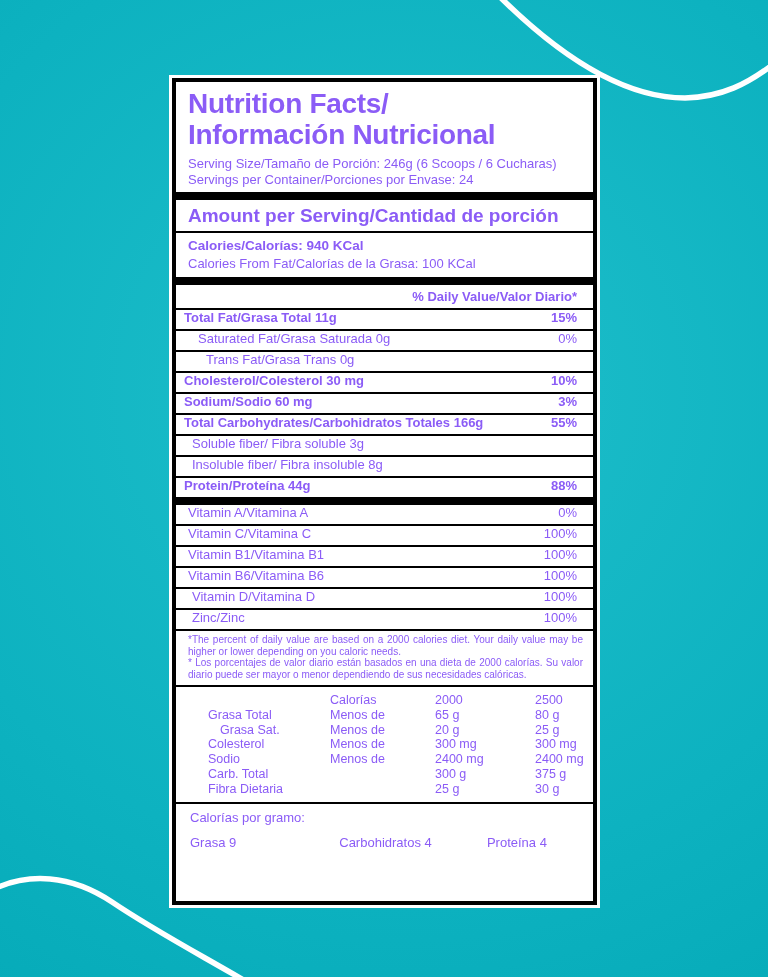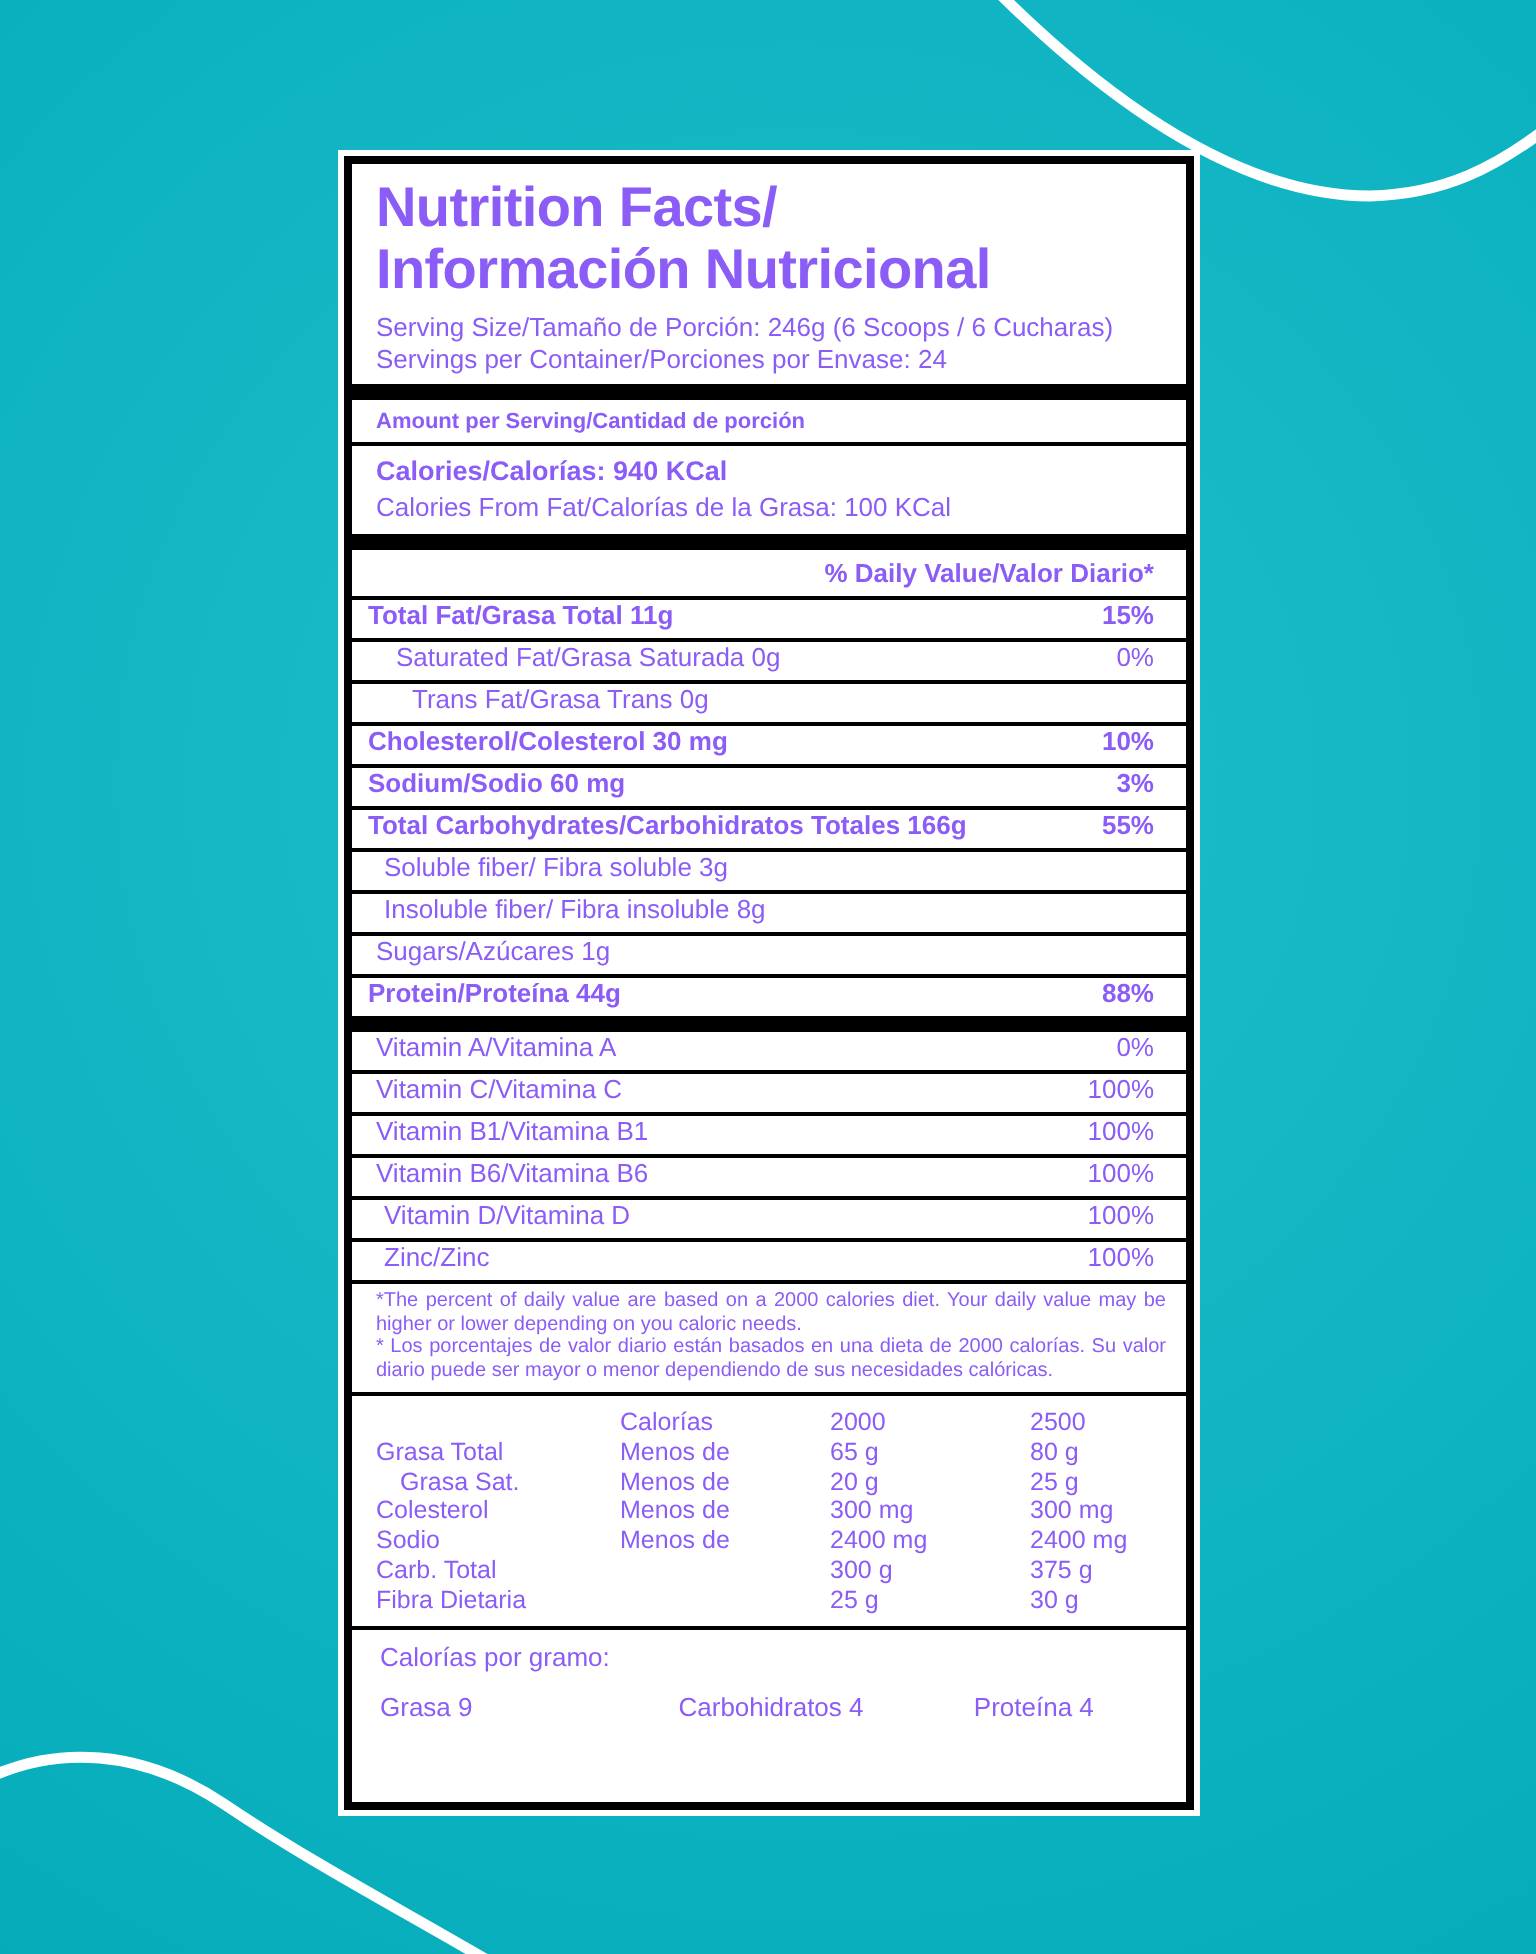--- a/index.html
+++ b/index.html
@@ -23,21 +23,21 @@
     box-shadow: 0 0 0 3px #fff;
     color: #8b5cf6;
     display: flex; flex-direction: column;
   }
   .header { padding: 7px 12px 4px 12px; }
   .title { font-size: 28px; font-weight: bold; line-height: 1.1; letter-spacing: -0.3px; }
   .serving { font-size: 13px; line-height: 1.25; margin-top: 5px; }
 
   .bar { height: 8px; background: #000; flex: none; }
 
-  .aps { font-weight: bold; font-size: 11px; padding: 5px 12px 4px 12px; border-bottom: 2px solid #000; }
+  .aps { font-weight: bold; font-size: 19px; padding: 5px 12px 4px 12px; border-bottom: 2px solid #000; }
 
   .cal { padding: 5px 12px 6px 12px; }
   .cal-line1 { font-weight: bold; font-size: 13.5px; }
   .cal-line2 { font-size: 13px; margin-top: 3px; }
 
   .dv-header { text-align: right; font-weight: bold; font-size: 13px; padding: 4px 16px 4px 12px; border-bottom: 2px solid #000; }
 
   .nrow {
     display: flex; justify-content: space-between; align-items: flex-start;
     min-height: 19px; padding: 0 16px 0 8px; font-size: 13px;
@@ -46,21 +46,21 @@
   .b { font-weight: bold; }
   .lvl0 { padding-left: 8px; }
   .lvl1 { padding-left: 12px; }
   .lvl2 { padding-left: 16px; }
   .lvl3 { padding-left: 22px; }
   .lvl4 { padding-left: 30px; }
 
   .footnote { border-top: 2px solid #000; padding: 3px 10px 5px 12px; font-size: 10px; line-height: 1.15; }
   .footnote p { margin: 0; text-align: justify; }
 
-  .ref { border-top: 2px solid #000; padding: 6px 12px 6px 12px; font-size: 12.5px; line-height: 1.18; }
+  .ref { border-top: 2px solid #000; padding: 6px 12px 6px 32px; font-size: 12.5px; line-height: 1.18; }
   .ref-grid { display: grid; grid-template-columns: 122px 105px 100px 1fr; }
   .ref-cell { white-space: nowrap; }
   .ref-cell.ind { padding-left: 12px; }
 
   .cpg { border-top: 2px solid #000; padding: 6px 12px 8px 14px; font-size: 13px; flex: 1; }
   .cpg-items { display: grid; grid-template-columns: 1fr 1.2fr 1fr; margin-top: 10px; }
   .cpg-items span:nth-child(2) { text-align: center; }
   .cpg-items span:nth-child(3) { text-align: center; padding-right: 6px; }
 </style>
 </head>
@@ -121,24 +121,20 @@
       <div class="nrow lvl0">
         <span class="b">Total Carbohydrates/Carbohidratos Totales 166g</span>
         <span class="b">55%</span>
       </div>
       <div class="nrow lvl2">
         <span>Soluble fiber/ Fibra soluble 3g</span>
         <span></span>
       </div>
       <div class="nrow lvl2">
         <span>Insoluble fiber/ Fibra insoluble 8g</span>
-        <span></span>
-      </div>
-      <div class="nrow lvl1">
-        <span>Sugars/Azúcares 1g</span>
         <span></span>
       </div>
       <div class="nrow lvl0">
         <span class="b">Protein/Proteína 44g</span>
         <span class="b">88%</span>
       </div>
     </div>
 
   <div class="bar"></div>
 

